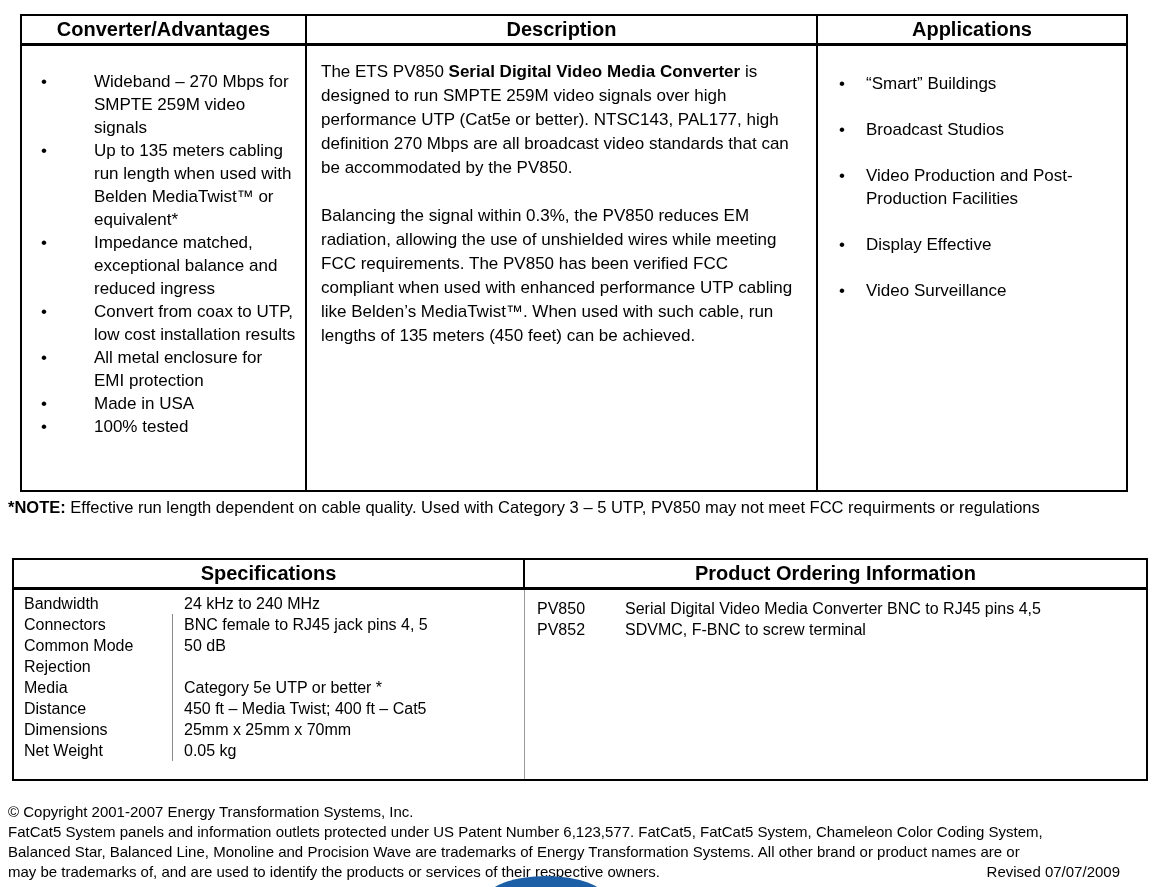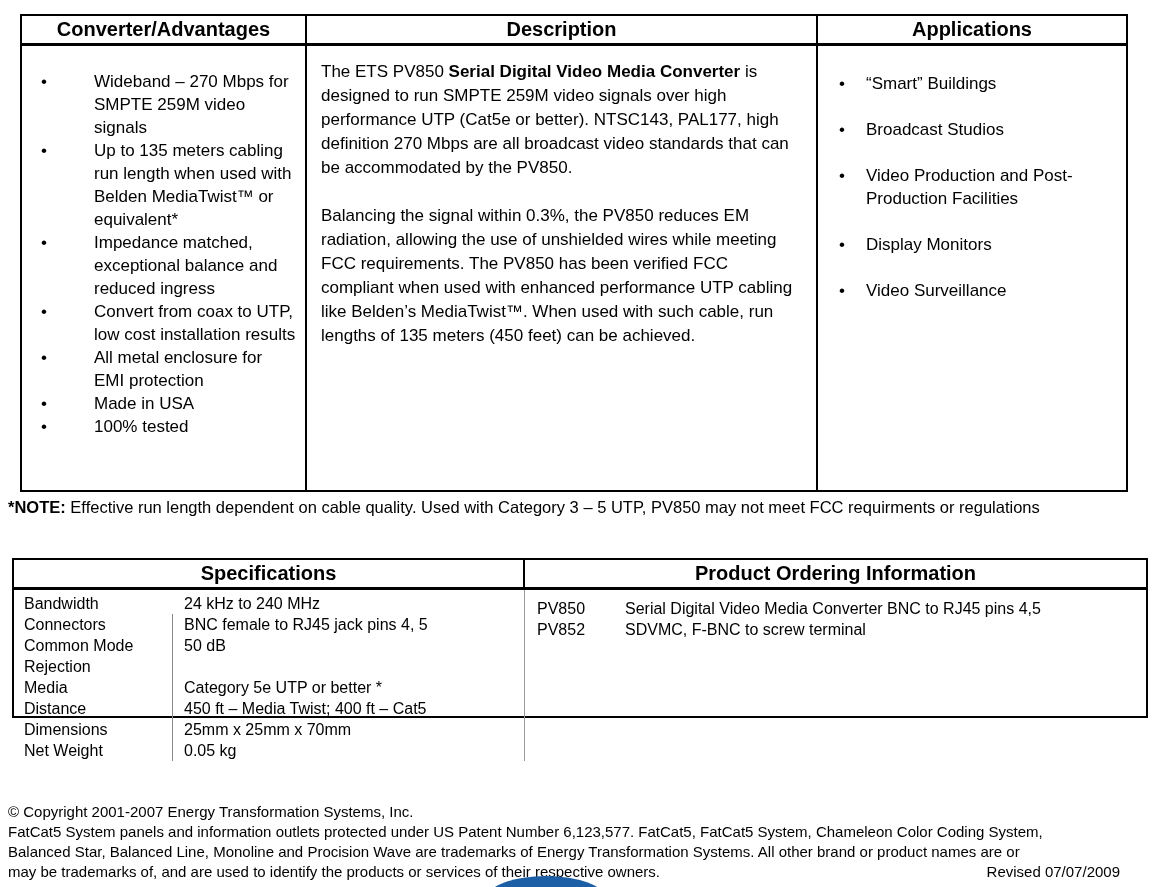--- a/index.html
+++ b/index.html
@@ -50,21 +50,21 @@
   .note {
     position: absolute; left: 8px; top: 496px;
     width: 1055px;
     font-size: 16.5px; line-height: 23px;
   }
   .note b { font-weight: bold; }
 
   
   .spec-table {
     position: absolute; left: 12px; top: 558px;
-    width: 1136px; height: 160px;
+    width: 1136px; height: 223px;
     border: 2px solid #000;
     display: grid;
     grid-template-columns: 511px 1fr;
     grid-template-rows: 30px 1fr;
   }
   .spec-table .th { border-bottom: 3px solid #000; }
   .hdiv { border-right: 2px solid #000; }
   .body-left { border-right: 1px solid #999; padding-top: 3px; }
   .body-right { padding-top: 8px; }
 
@@ -115,21 +115,21 @@
   <div class="cell-description cdiv">
     <p><span>The ETS PV850 </span><b>Serial Digital Video Media Converter</b><span> is designed to run SMPTE 259M video signals over high performance UTP (Cat5e or better). NTSC143, PAL177, high definition 270 Mbps are all broadcast video standards that can be accommodated by the PV850.</span></p>
     <p>Balancing the signal within 0.3%, the PV850 reduces EM radiation, allowing the use of unshielded wires while meeting FCC requirements.  The PV850 has been verified FCC compliant when used with enhanced performance UTP cabling like Belden’s MediaTwist™. When used with such cable, run lengths of 135 meters (450 feet) can be achieved.</p>
   </div>
 
   <div class="cell-applications">
     <ul class="bullets apps">
       <li>“Smart” Buildings</li>
       <li>Broadcast Studios</li>
       <li>Video Production and Post-Production Facilities</li>
-      <li>Display Monitors</li>
+      <li>Display Effective</li>
       <li>Video Surveillance</li>
     </ul>
   </div>
 </div>
 
 <div class="note"><b>*NOTE:</b><span> Effective run length dependent on cable quality.  Used with Category 3 – 5 UTP, PV850 may not meet FCC requirments or regulations</span></div>
 
 <div class="spec-table">
   <div class="th hdiv">Specifications</div>
   <div class="th">Product Ordering Information</div>

